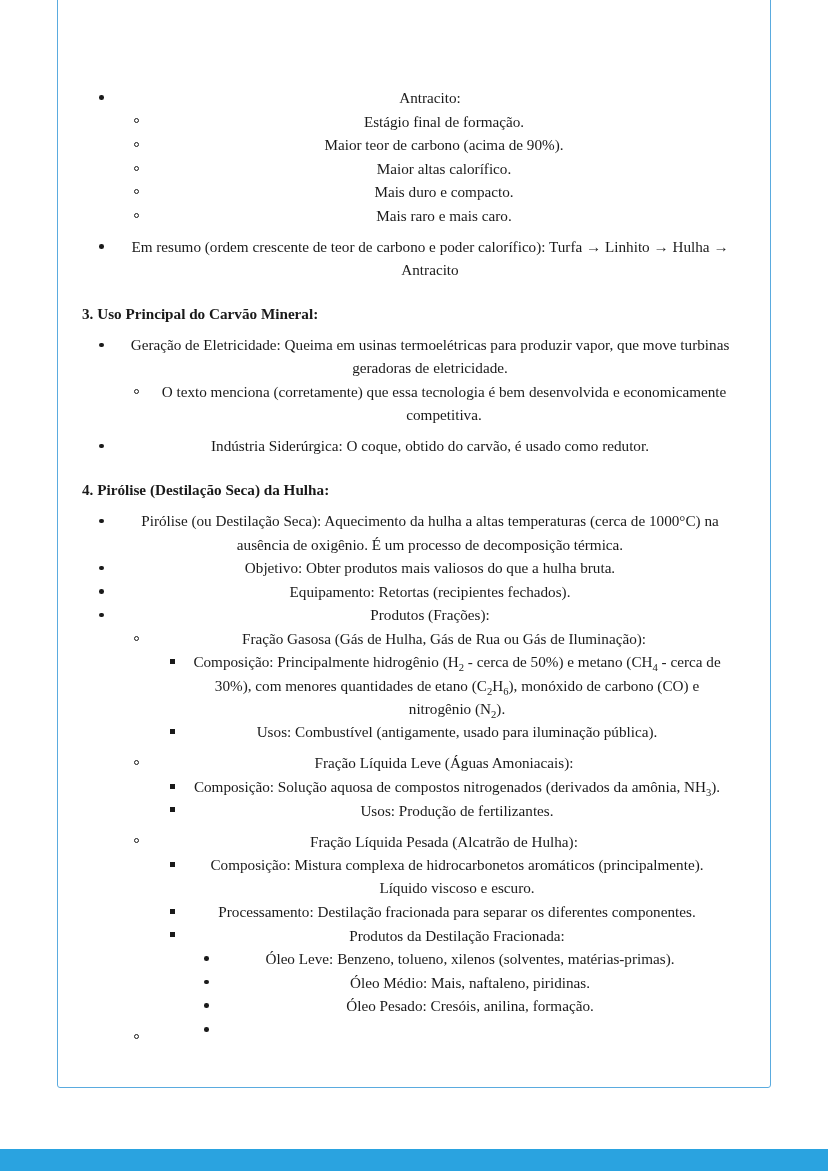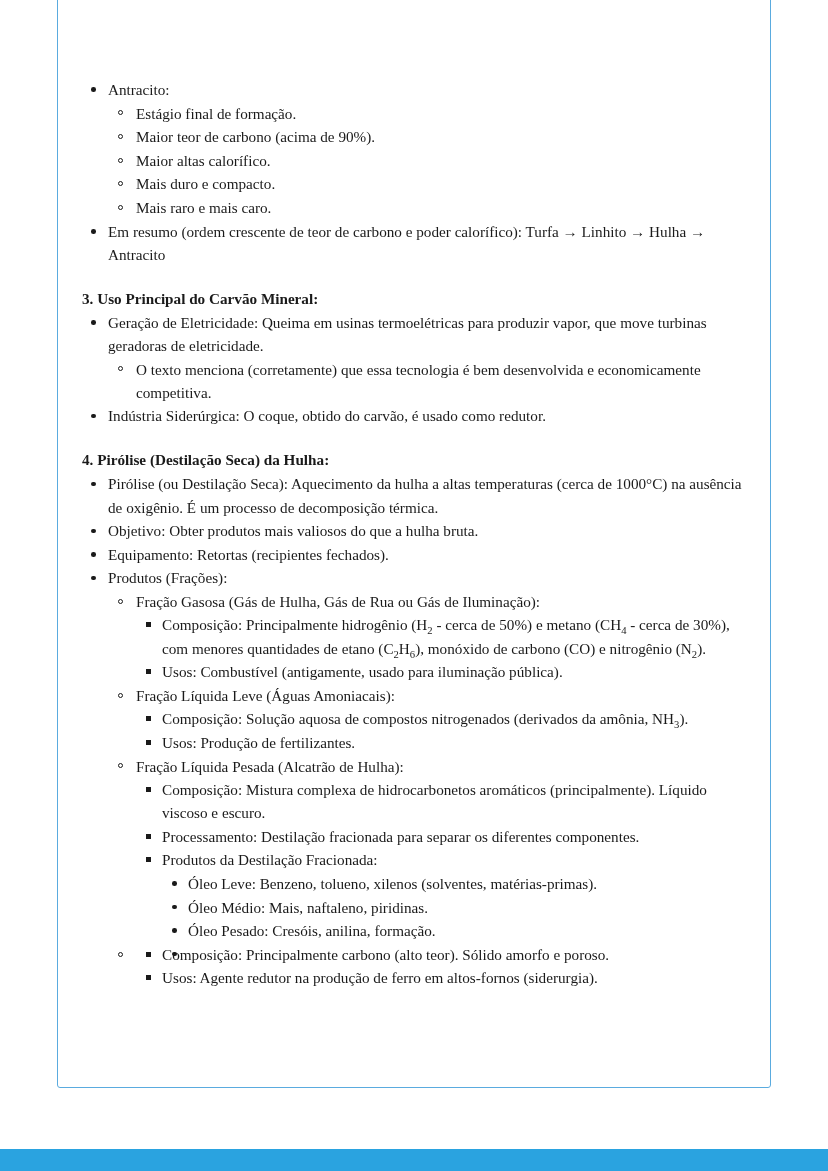--- a/index.html
+++ b/index.html
@@ -35,23 +35,24 @@
   }
   .content {
     position: absolute;
     left: 80px;
     top: 78px;
     width: 672px;
     font-size: 15.2px;
     line-height: 1.52;
   }
   ul {
-    margin: 0;
+    margin: 8px;
     padding: 0;
     list-style: none;
+    text-align: center;
   }
   li {
     position: relative;
     margin: 0 0 0.5px 0;
   }
   
   .l1 {
     padding-left: 28px;
   }
   .l1 > .bullet {
@@ -175,22 +176,19 @@
             <li class="l2"><span class="bullet"></span><span class="text">Fração Líquida Pesada (Alcatrão de Hulha):</span><ul class="nested">
                 <li class="l3"><span class="bullet"></span><span class="text">Composição: Mistura complexa de hidrocarbonetos aromáticos (principalmente). Líquido viscoso e escuro.</span></li>
                 <li class="l3"><span class="bullet"></span><span class="text">Processamento: Destilação fracionada para separar os diferentes componentes.</span></li>
                 <li class="l3"><span class="bullet"></span><span class="text">Produtos da Destilação Fracionada:</span><ul class="nested">
                     <li class="l4"><span class="bullet"></span><span class="text">Óleo Leve: Benzeno, tolueno, xilenos (solventes, matérias-primas).</span></li>
                     <li class="l4"><span class="bullet"></span><span class="text">Óleo Médio: Mais, naftaleno, piridinas.</span></li>
                     <li class="l4"><span class="bullet"></span><span class="text">Óleo Pesado: Cresóis, anilina, formação.</span></li>
                     <li class="l4"><span class="bullet"></span></li>
                   </ul></li>
               </ul></li>
-            <li class="l2"><span class="bullet"></span><ul class="nested">
-                <li class="l3"><span class="bullet"></span><span class="text">Composição: Principalmente carbono (alto teor). Sólido amorfo e poroso.</span></li>
-                <li class="l3"><span class="bullet"></span><span class="text">Usos: Agente redutor na produção de ferro em altos-fornos (siderurgia).</span></li>
-              </ul></li>
+            <li class="l2"><span class="bullet"></span></li>
           </ul></li>
       </ul>
     </div>
   <div class="footer-gap"></div>
   <div class="footer-bar"></div>
 </div>
 
 </body></html>

